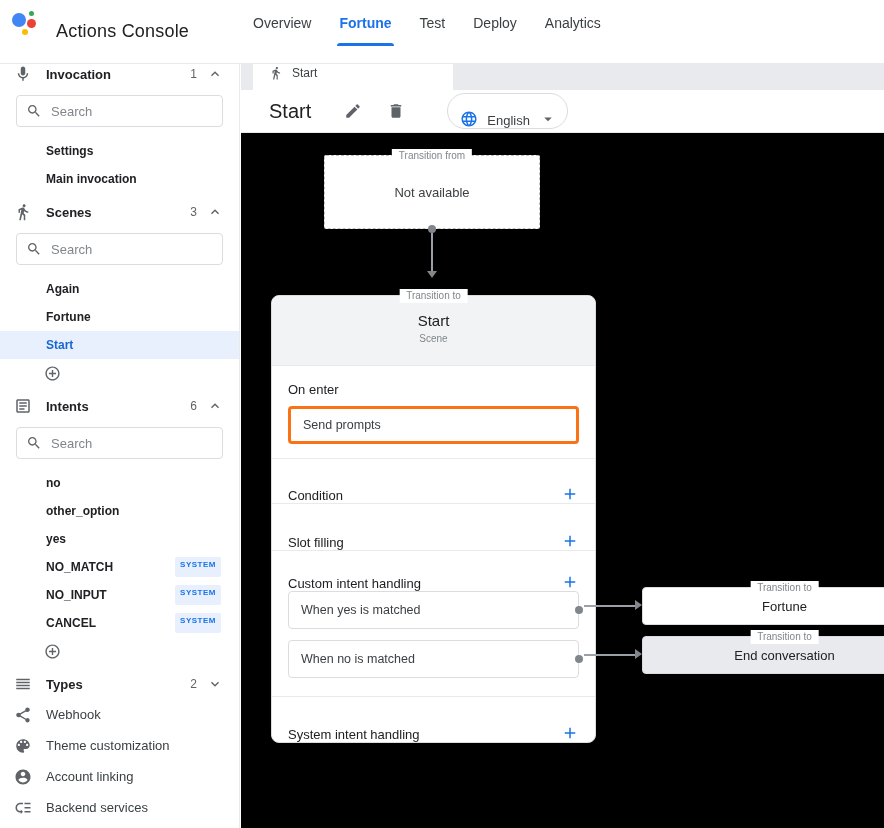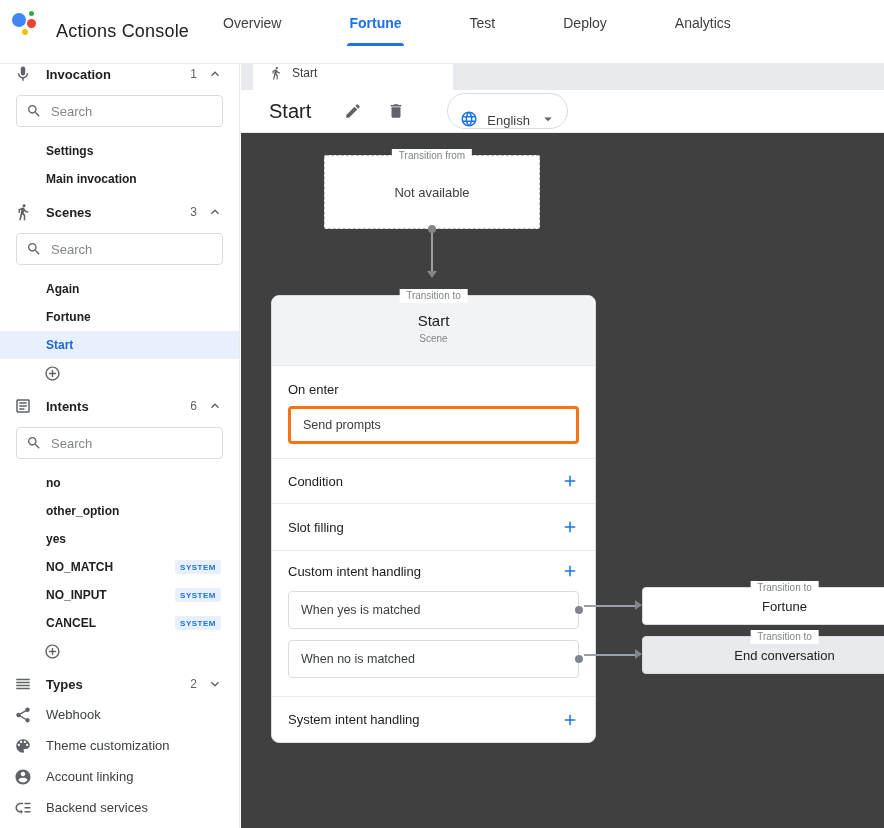--- a/index.html
+++ b/index.html
@@ -10,81 +10,81 @@
 
   
   .topbar{height:64px;display:flex;align-items:stretch;border-bottom:1px solid #e8eaed;background:#fff;position:relative;z-index:4}
   .logo{width:30px;height:30px;margin:8px 0 0 10px;position:relative;flex:none}
   .logo i{position:absolute;border-radius:50%}
   .logo .b{width:14px;height:14px;background:#4285f4;left:2px;top:5px}
   .logo .r{width:9px;height:9px;background:#ea4335;left:17px;top:11px}
   .logo .y{width:6px;height:6px;background:#fbbc04;left:12px;top:21px}
   .logo .g{width:5px;height:5px;background:#34a853;left:19px;top:3px}
   .app-title{font-size:18px;color:#202124;margin-left:16px;align-self:center;letter-spacing:.2px}
-  .topnav{display:flex;margin-left:32px;gap:64px}
+  .topnav{display:flex;margin-left:62px;gap:24px}
   .navitem{font-size:14px;color:#3c4043;display:flex;align-items:center;height:46px;cursor:pointer;position:relative;padding:0 2px}
   .navitem.active{color:#1a73e8;font-weight:700}
   .navitem.active::after{content:"";position:absolute;left:0;right:0;bottom:0;height:3px;background:#1a73e8;border-radius:3px 3px 0 0}
 
   
   .sidebar{position:absolute;top:47px;left:0;width:240px;bottom:0;border-right:1px solid #e8eaed;background:#fff;padding-top:8px;overflow:hidden}
   .sec{display:flex;align-items:center;height:30px;padding:0 16px 0 14px;cursor:pointer;margin-top:4px}
   .sec .icn{width:18px;height:18px;color:#5f6368;flex:none}
   .sec .lbl{margin-left:14px;font-size:13px;font-weight:700;color:#202124}
   .sec .cnt{margin-left:auto;font-size:12px;color:#5f6368;margin-right:10px}
   .sec .chev{width:16px;height:16px;color:#5f6368;flex:none}
   .searchwrap{margin:6px 16px 10px;height:32px;border:1px solid #dadce0;border-radius:4px;display:flex;align-items:center;padding:0 9px;background:#fff}
   .searchwrap .icn{width:16px;height:16px;color:#5f6368;flex:none}
   .searchwrap input{border:0;outline:0;margin-left:9px;font-size:13px;color:#202124;width:100%;font-family:inherit;background:transparent}
   .searchwrap input::placeholder{color:#80868b}
   .sitem{display:flex;align-items:center;height:28px;padding-left:46px;font-size:12px;font-weight:700;color:#202124;cursor:pointer}
   .sitem.selected{background:#e8f0fe;color:#1967d2}
-  .badge{margin-left:auto;margin-right:18px;background:#e8f0fe;color:#1a73e8;font-size:8px;font-weight:700;padding:3px 5px 2px;border-radius:2px;letter-spacing:.5px}
+  .badge{margin-left:auto;margin-right:18px;background:#e8f0fe;color:#1a73e8;font-size:8px;font-weight:700;padding:3px 5px 8px;border-radius:2px;letter-spacing:.5px}
   .additem{height:28px;display:flex;align-items:center;padding-left:44px;color:#5f6368;cursor:pointer}
   .additem .icn{width:17px;height:17px}
   .bitem{display:flex;align-items:center;height:31px;padding-left:14px;font-size:13px;color:#3c4043;cursor:pointer}
   .bitem .icn{width:18px;height:18px;color:#5f6368;margin-right:14px;flex:none}
 
   
   .main{position:absolute;left:241px;top:47px;right:0;bottom:0;display:flex;flex-direction:column;background:#fff}
   .tabspacer{height:9px;background:#fff}
   .tabstrip{height:34px;background:#e8eaed;display:flex;align-items:flex-end;padding-left:12px}
   .tab{width:200px;height:34px;background:#fff;border-radius:8px 8px 0 0;display:flex;align-items:center;padding-left:16px;gap:9px;font-size:12px;color:#3c4043;cursor:pointer}
   .tab .icn{width:14px;height:14px;color:#5f6368;flex:none}
   .toolbar{height:43px;display:flex;align-items:center;border-bottom:1px solid #e8eaed;background:#fff;padding-left:28px}
   .scene-title{font-size:20px;color:#202124}
   .tbicon{width:18px;height:18px;color:#5f6368;cursor:pointer}
   .edit{margin-left:33px}
   .del{margin-left:25px}
   .langpill{margin-left:42px;height:36px;border:1px solid #dadce0;border-radius:18px;display:flex;align-items:flex-end;padding:0 10px 0 12px;gap:9px;cursor:pointer;background:#fff}
   .langpill .globe{width:18px;height:18px;color:#1a73e8;flex:none}
   .langpill .txt{font-size:13px;color:#3c4043}
   .langpill .caret{width:18px;height:18px;color:#5f6368;flex:none}
-  .canvas{position:relative;flex:1;background:#404040;overflow:hidden}
+  .canvas{position:relative;flex:1;background:#000000;overflow:hidden}
 
   
   .chip{position:absolute;top:-7px;left:50%;transform:translateX(-50%);background:#fff;padding:0 7px;font-size:10px;color:#80868b;white-space:nowrap;line-height:14px}
   .tfrom{position:absolute;left:83px;top:22px;width:216px;height:74px;border:1px dashed #bdc1c6;border-radius:2px;background:#fff}
   .tfrom .val{display:flex;align-items:center;justify-content:center;height:100%;font-size:13px;color:#3c4043}
   .dot{position:absolute;width:8px;height:8px;border-radius:50%;background:#80868b}
   .vline{position:absolute;width:2px;background:#9aa0a6}
   .hline{position:absolute;height:2px;background:#9aa0a6}
   .arrow-down{position:absolute;width:0;height:0;border-left:5px solid transparent;border-right:5px solid transparent;border-top:7px solid #80868b}
   .arrow-right{position:absolute;width:0;height:0;border-top:5px solid transparent;border-bottom:5px solid transparent;border-left:7px solid #80868b}
 
   .scenecard{position:absolute;left:30px;top:162px;width:325px;border:1px solid #dadce0;border-radius:8px;background:#fff}
   .scenehead{height:70px;background:#f1f3f4;border-bottom:1px solid #e8eaed;border-radius:8px 8px 0 0;text-align:center;padding-top:16px}
   .scenehead .nm{font-size:15px;color:#202124}
   .scenehead .sub{font-size:10px;color:#80868b;margin-top:4px}
   .onenter{margin:16px 16px 0;font-size:13px;color:#202124;line-height:16px}
   .promptbox{margin:8px 16px 0;height:38px;border:3px solid #f97316;border-radius:4px;display:flex;align-items:center;padding-left:12px;font-size:12.5px;color:#3c4043;cursor:pointer;background:#fff}
   .cdiv{border-top:1px solid #e8eaed}
   .cdiv.m14{margin-top:14px}
   .cdiv.m18{margin-top:18px}
-  .srow{display:flex;align-items:center;justify-content:space-between;padding:0 16px;cursor:pointer}
+  .srow{display:flex;align-items:flex-end;justify-content:space-between;padding:0 16px;cursor:pointer}
   .srow .sl{font-size:13px;color:#202124}
   .srow .plus{width:18px;height:18px;color:#1a73e8;flex:none;cursor:pointer}
   .h44{height:44px}.h46{height:46px}.h40{height:40px}.h45{height:45px}
   .hbox{position:relative;margin:0 16px;height:38px;border:1px solid #dadce0;border-radius:4px;display:flex;align-items:center;padding-left:12px;font-size:12.5px;color:#3c4043;cursor:pointer;background:#fff}
   .hbox .dot{right:-5px;top:50%;margin-top:-4px}
   .hbox + .hbox{margin-top:11px}
 
   .target{position:absolute;left:401px;width:285px;height:38px;border:1px solid #dadce0;border-radius:4px;background:#fff;display:flex;align-items:center;justify-content:center;font-size:13px;color:#202124;cursor:pointer}
   .target.gray{background:#e8eaed;border-color:#dadce0}
 </style>

